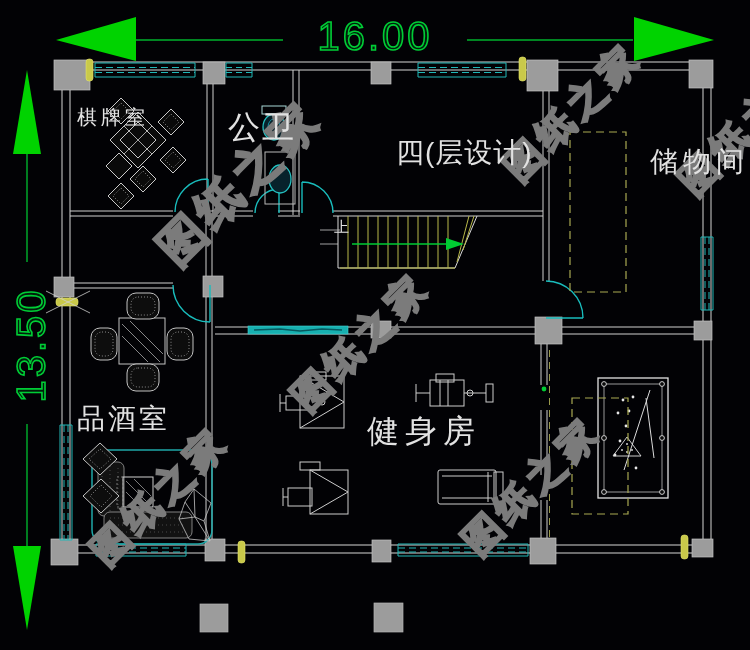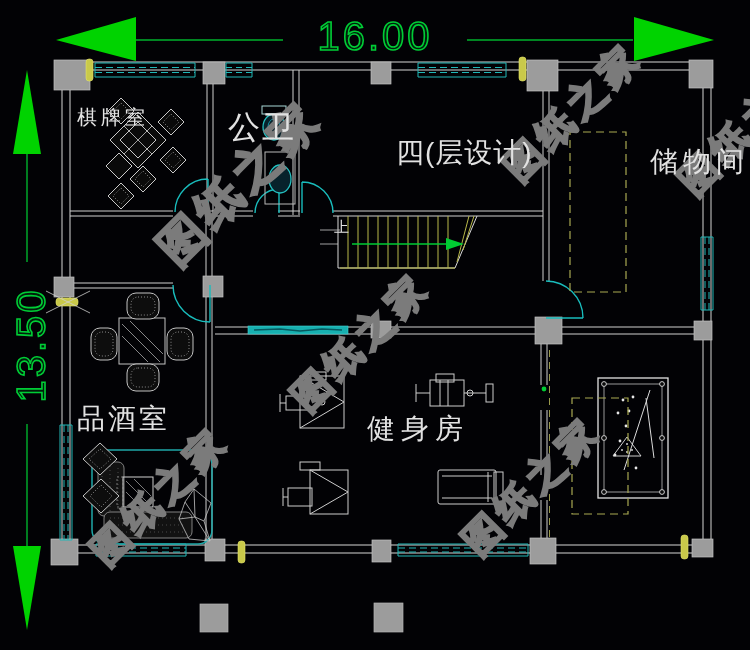--- a/index.html
+++ b/index.html
@@ -281,16 +281,16 @@
 <div class="wm" style="left:748px;top:126px;font-size:38px;">图纸之家</div>
 
 <div class="dim" style="left:375px;top:14px;transform:translateX(-50%);">16.00</div>
 <div class="dim" style="left:31px;top:345px;transform:translate(-50%,-50%) rotate(-90deg);">13.50</div>
 
 <div class="lbl" style="left:77px;top:104px;font-size:20px;letter-spacing:4px;">棋牌室</div>
 <div class="lbl" style="left:228px;top:106px;font-size:32px;letter-spacing:2px;text-align:right;">公卫</div>
 <div class="lbl" style="left:396px;top:134px;font-size:28px;letter-spacing:1px;">四(层设计)</div>
 <div class="lbl" style="left:650px;top:143px;font-size:28px;letter-spacing:5px;text-align:center;">储物间</div>
 <div class="lbl" style="left:77px;top:400px;font-size:28px;letter-spacing:3px;">品酒室</div>
-<div class="lbl" style="left:367px;top:410px;font-size:28px;letter-spacing:6px;">健身房</div>
+<div class="lbl" style="left:367px;top:410px;font-size:32px;letter-spacing:6px;">健身房</div>
 <div class="lbl" style="left:334px;top:218px;font-size:15px;">上</div>
 
 </div>
 
 </body></html>

